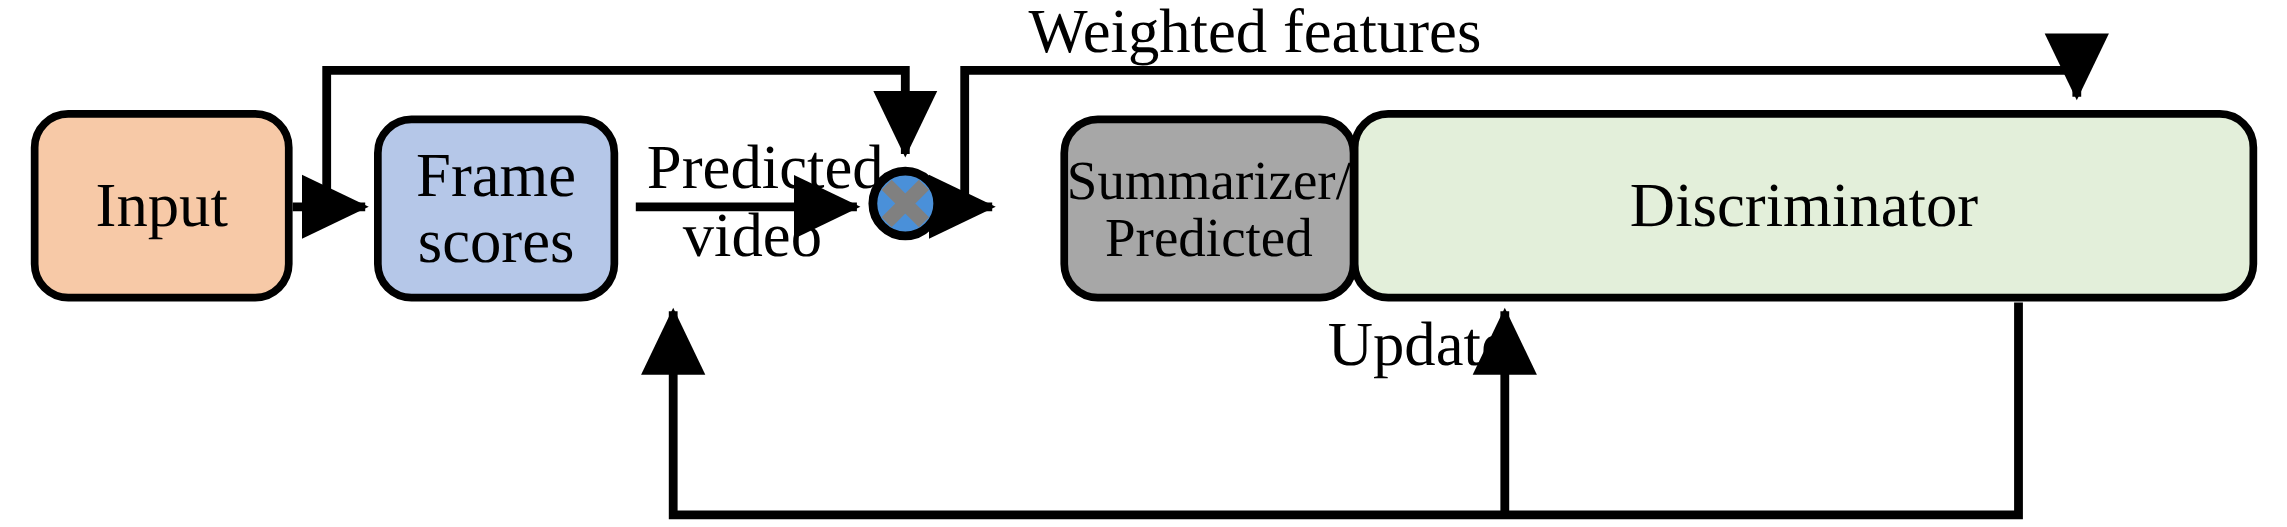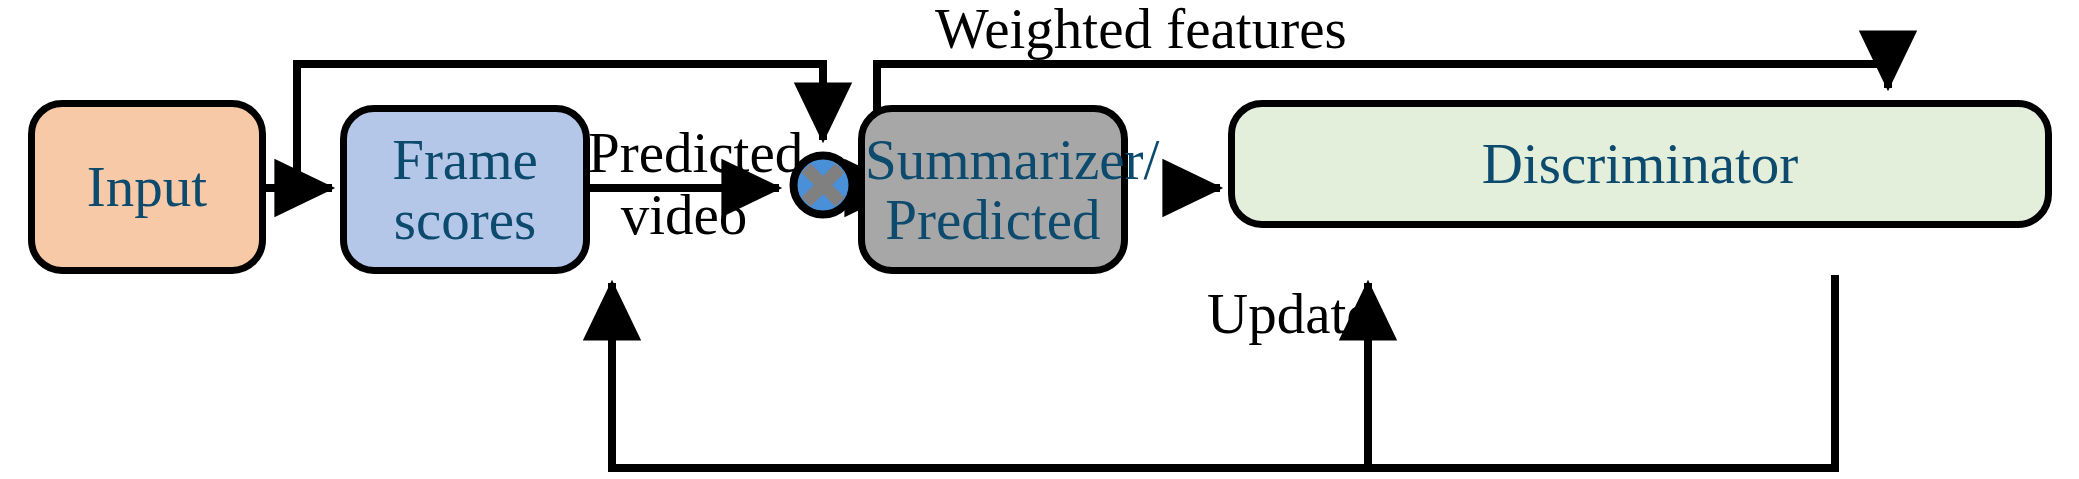--- a/index.html
+++ b/index.html
@@ -25,59 +25,60 @@
     width: 2079px;
     height: 479px;
   }
   .node {
     position: absolute;
     box-sizing: border-box;
     border: 7px solid #000000;
     border-radius: 34px;
     display: flex;
     flex-direction: column;
+    align-items: center;
     justify-content: center;
     text-align: center;
-    color: #0c4a6e;
+    color: #000000;
     line-height: 1.04;
     z-index: 3;
   }
   .node .line {
     display: block;
     white-space: nowrap;
   }
   #node-input-video {
     left: 28px;
     top: 100px;
     width: 238px;
     height: 174px;
     background: #f7c9a7;
     font-size: 57px;
   }
   #node-frame-selector {
     left: 340px;
     top: 105px;
-    width: 250px;
+    width: 222px;
     height: 169px;
     background: #b5c7e8;
     font-size: 57px;
   }
   #node-summarizer {
-    left: 858px;
+    left: 964px;
     top: 105px;
     width: 270px;
     height: 169px;
     background: #a7a7a7;
-    font-size: 57px;
+    font-size: 50px;
   }
   #node-discriminator {
     left: 1228px;
     top: 100px;
     width: 824px;
-    height: 128px;
+    height: 174px;
     background: #e3efda;
     font-size: 57px;
   }
   #mult-node {
     position: absolute;
     left: 789px;
     top: 151px;
     width: 68px;
     height: 68px;
     z-index: 4;

